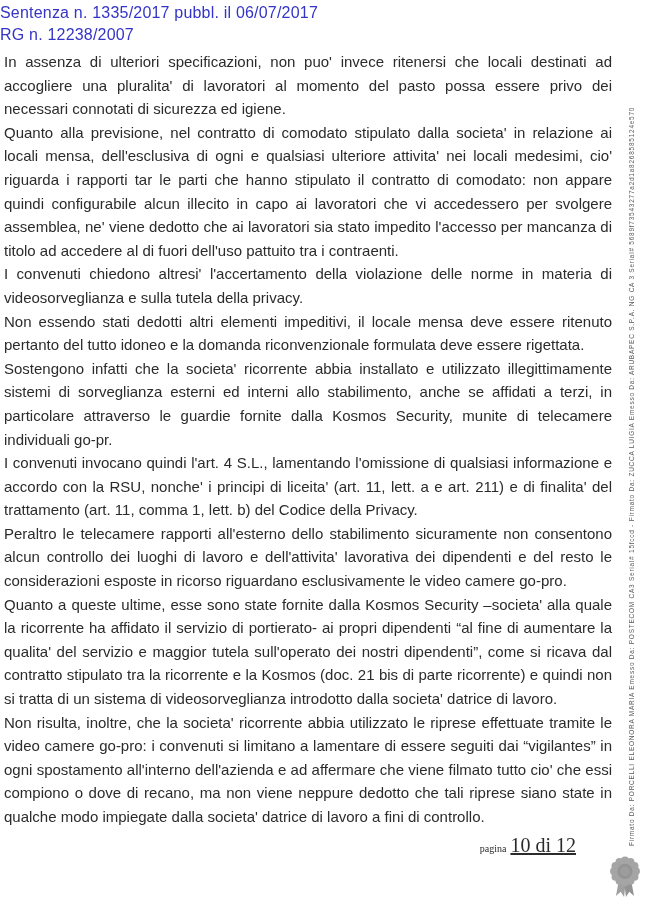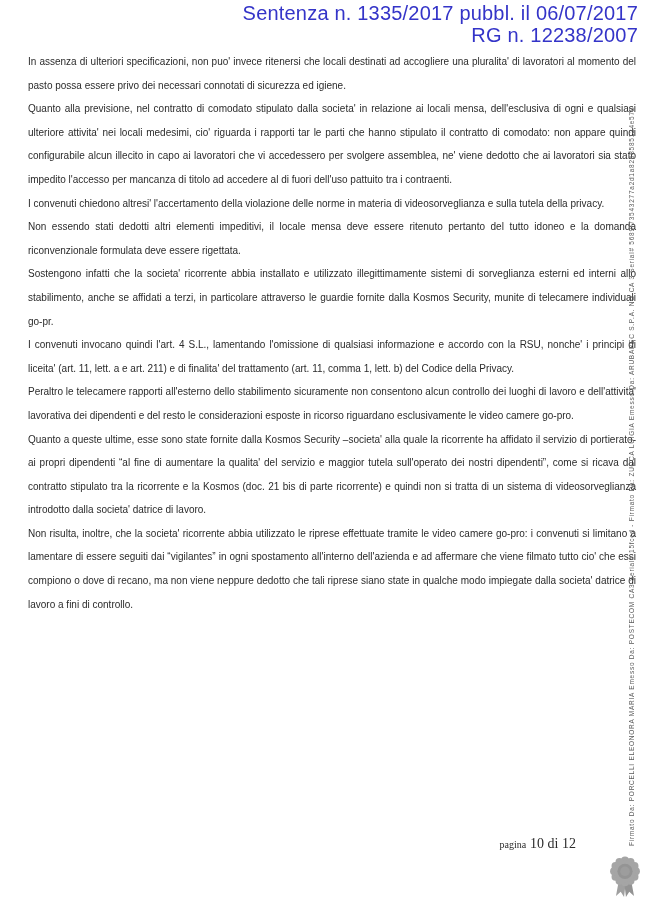--- a/index.html
+++ b/index.html
@@ -5,29 +5,29 @@
   html,body{margin:0;padding:0;background:#e8e8e8;}
   .page{
     position:relative;
     width:646px;height:900px;
     background:#ffffff;
     overflow:hidden;
     font-family:"Liberation Sans", sans-serif;
   }
   .header{
     position:absolute;top:2px;right:8px;left:0;
-    text-align:right;
+    text-align:left;
     color:#3434c8;
-    font-size:20px;line-height:22px;
+    font-size:16px;line-height:22px;
     letter-spacing:0.2px;
   }
   .body-text{
-    position:absolute;top:50px;left:28px;width:608px;
+    position:absolute;top:50px;left:4px;width:608px;
     color:#2b2b2b;
-    font-size:10px;line-height:23.6px;
+    font-size:15px;line-height:23.6px;
   }
   .body-text p{
     margin:0;padding:0;
     text-align:justify;
   }
   .sidebar-text{
     position:absolute;
     left:628px;top:846px;
     transform:rotate(-90deg);
     transform-origin:0 0;
@@ -36,21 +36,21 @@
     letter-spacing:0.75px;
     color:#5a5a5a;
   }
   .footer{
     position:absolute;top:834px;right:70px;
     font-family:"Liberation Serif", serif;
     color:#2b2b2b;
     white-space:nowrap;
   }
   .footer .pg-label{font-size:10px;}
-  .footer .pg-num{font-size:14px;}
+  .footer .pg-num{font-size:20px;text-decoration:underline;}
   .seal{
     position:absolute;left:606px;top:854px;
     width:38px;height:46px;
   }
 </style>
 </head>
 <body>
 
 <div class="page">
 

